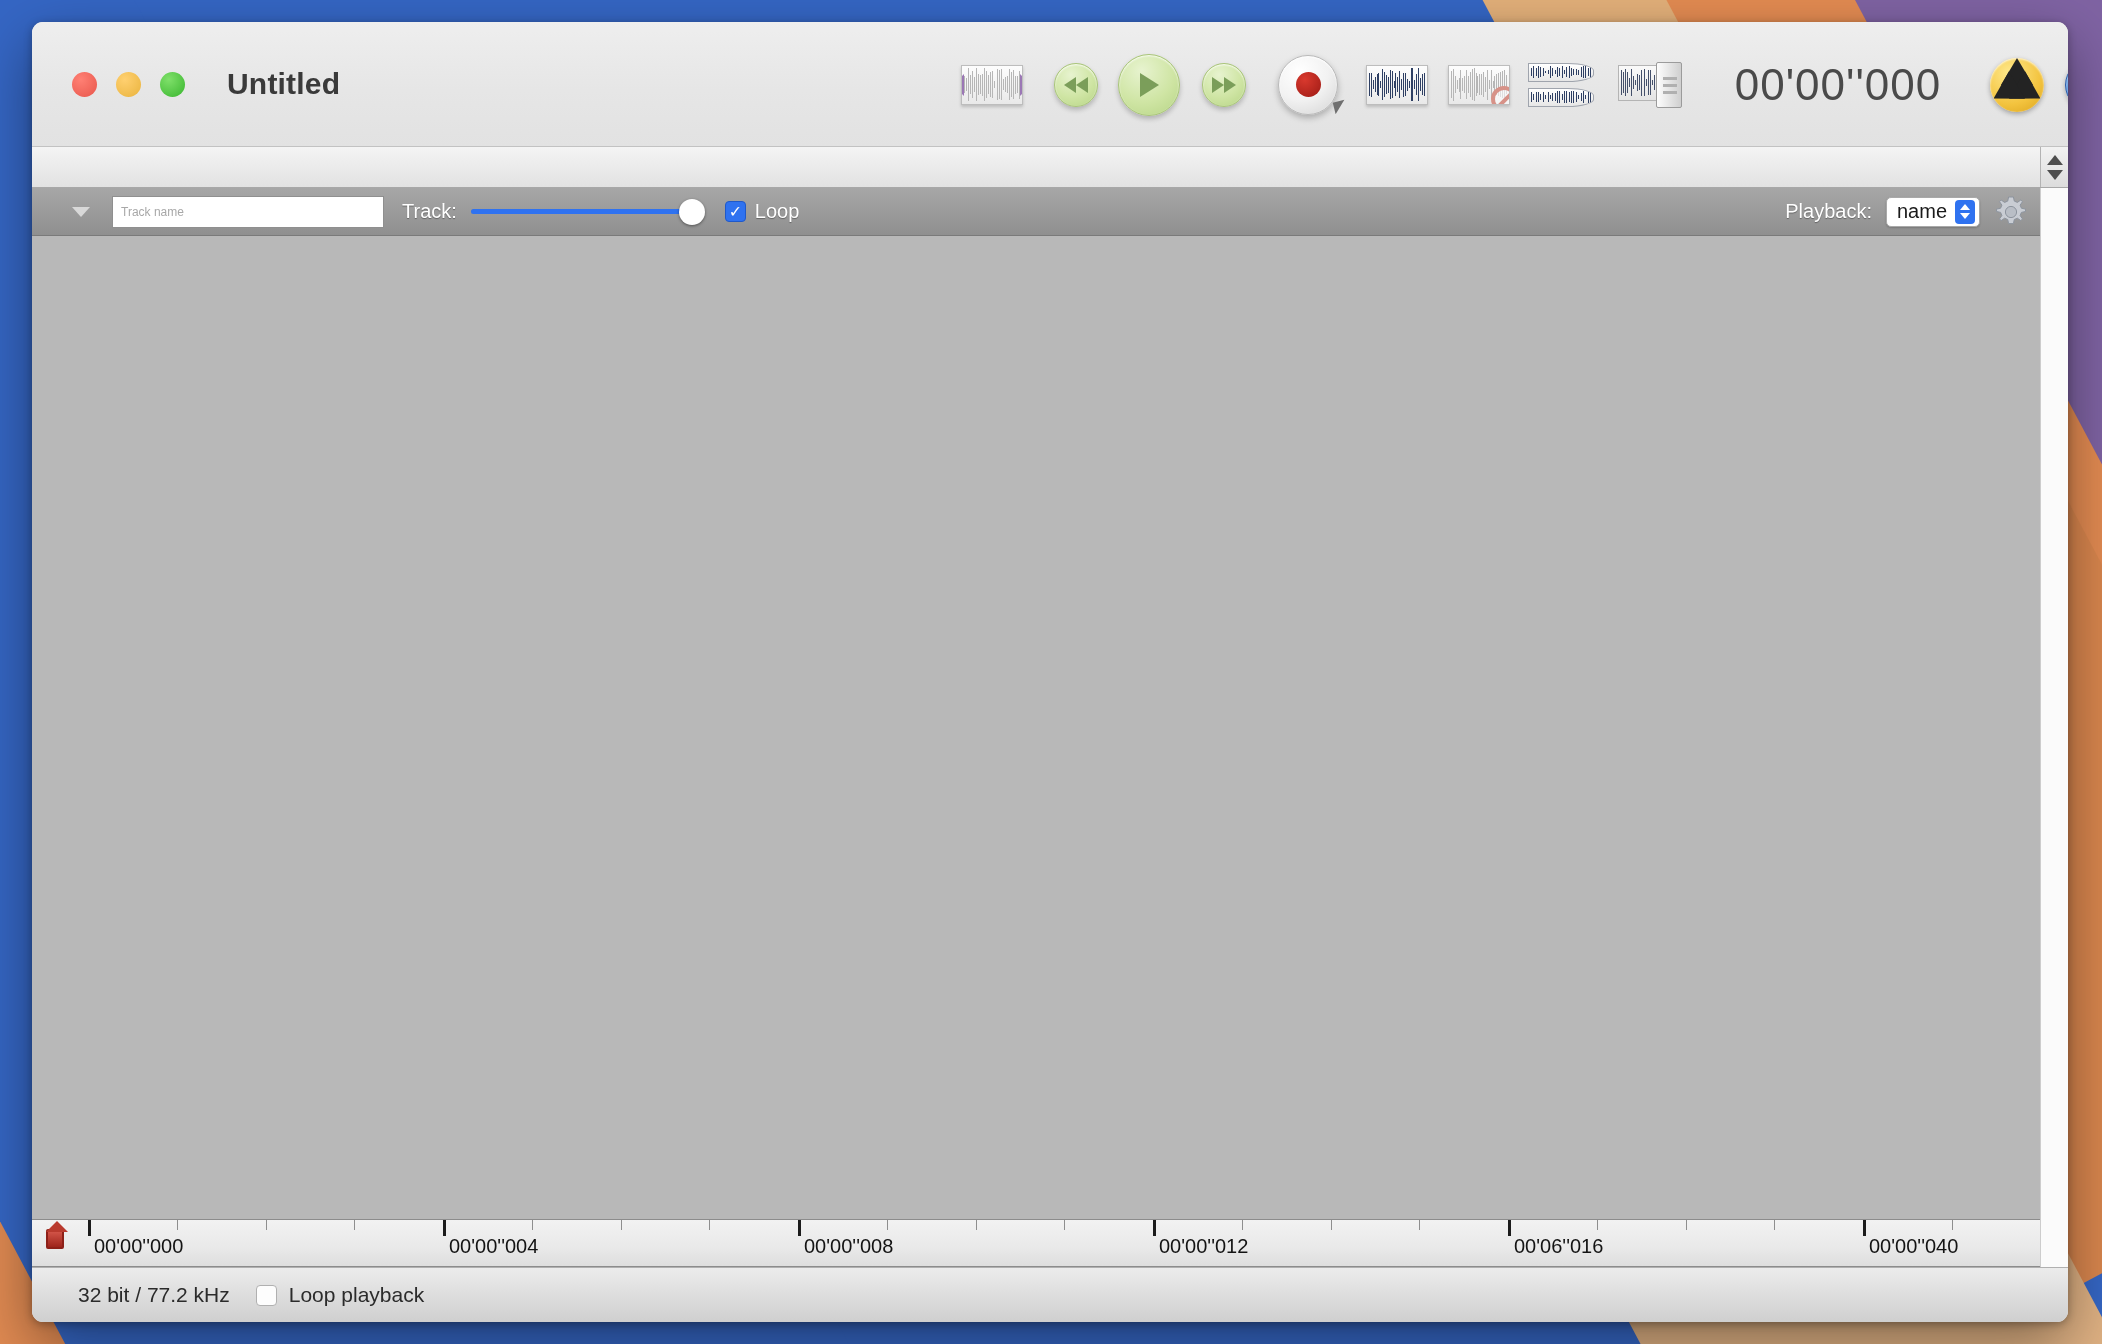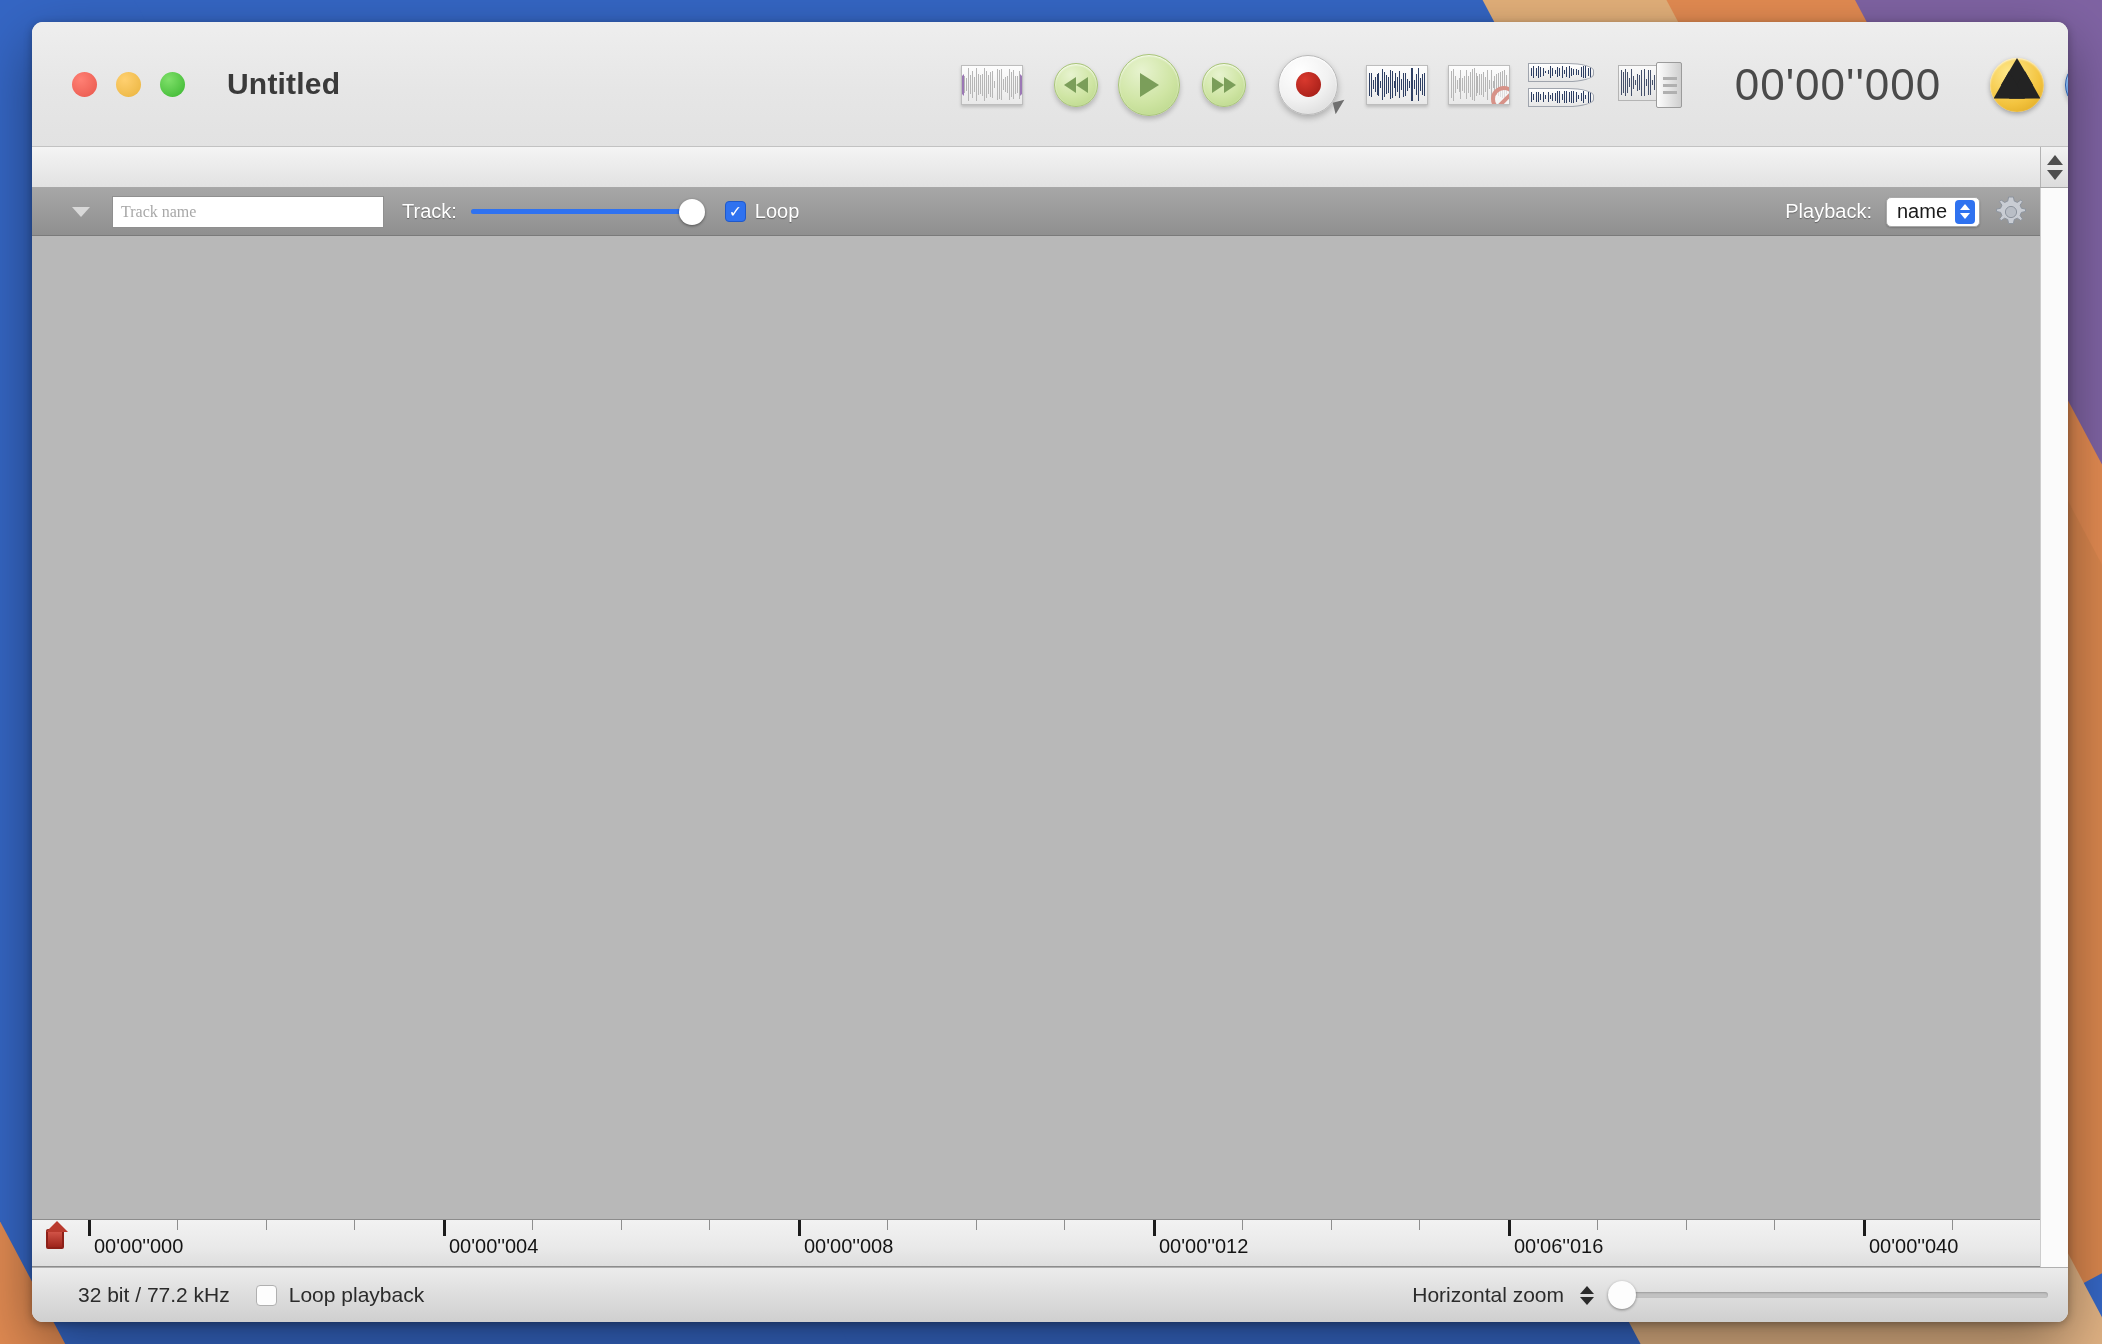--- a/index.html
+++ b/index.html
@@ -238,22 +238,22 @@
     display: flex; align-items: center;
     padding: 0 8px 0 40px;
     color: #fff;
   }
   .chev-dn { width: 0; height: 0; border-left: 9px solid transparent;
              border-right: 9px solid transparent; border-top: 10px solid #d8d8d8;
              margin-right: 22px; }
   #track-name-input {
     width: 272px; height: 32px;
     background: #fff; border: 1px solid #8f8f8f;
-    font-size: 16px; color: #8b5cf6; padding: 0 8px;
-    font-family: Liberation Serif, serif;
+    font-size: 12px; color: #8b5cf6; padding: 0 8px;
+    font-family: Liberation Sans, sans-serif;
   }
   #track-name-input::placeholder { color: #a8a8a8; }
   .hdr-label { font-size: 20px; color: #ffffff; margin-left: 18px; text-shadow: 0 1px 1px rgba(0,0,0,.35); }
 
   .vol-slider { position: relative; width: 230px; height: 24px;
                 margin-left: 14px; display: flex; align-items: center; }
   .vol-slider .track { position: absolute; left: 0; right: 0; height: 5px;
                        border-radius: 3px; background: #8d8d8d; }
   .vol-slider .fill  { position: absolute; left: 0; width: 100%; height: 5px;
                        border-radius: 3px; background: #2f72f0; }
@@ -718,27 +718,16 @@
     </div>
 
     <div id="statusbar">
       <div class="sb-left">
         <span>32 bit / 77.2 kHz</span>
         <span style="display:flex;align-items:center;gap:12px">
           <span class="cbox off"></span>
           <span>Loop playback</span>
         </span>
       </div>
-      <div class="sb-right">
-        <span>Horizontal zoom</span>
-        <span class="updown">
-          <span class="u"></span>
-            <span class="d"></span>
-        </span>
-        <div class="zoom-slider">
-          <div class="track"></div>
-          <div class="knob" style="left: 0%;"></div>
-        </div>
-      </div>
     </div>
 
   </div>
 </div>
 
 </body></html>

